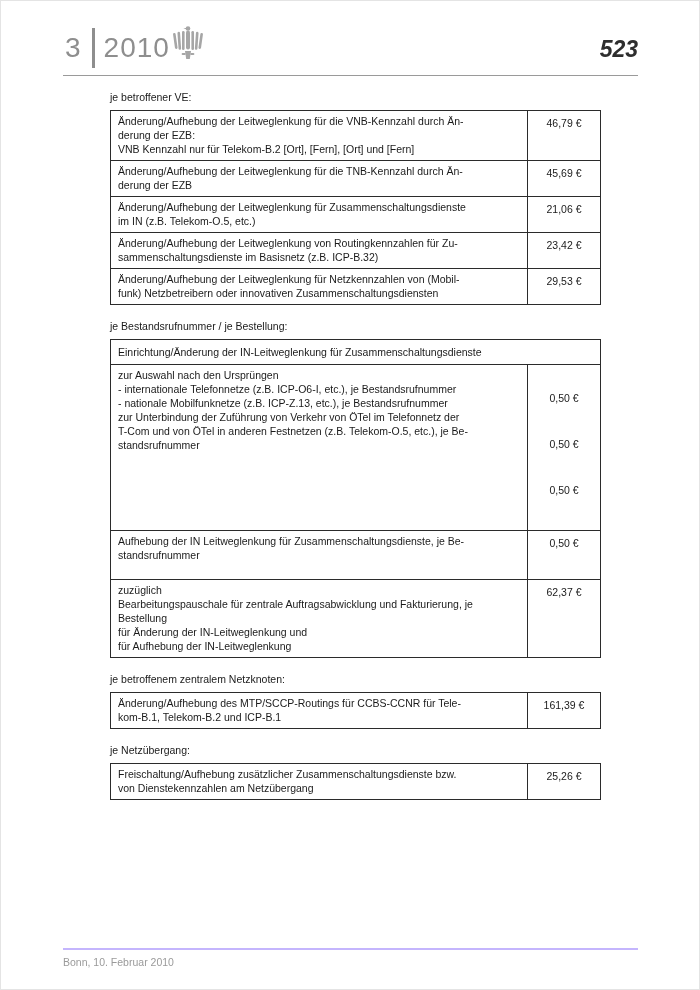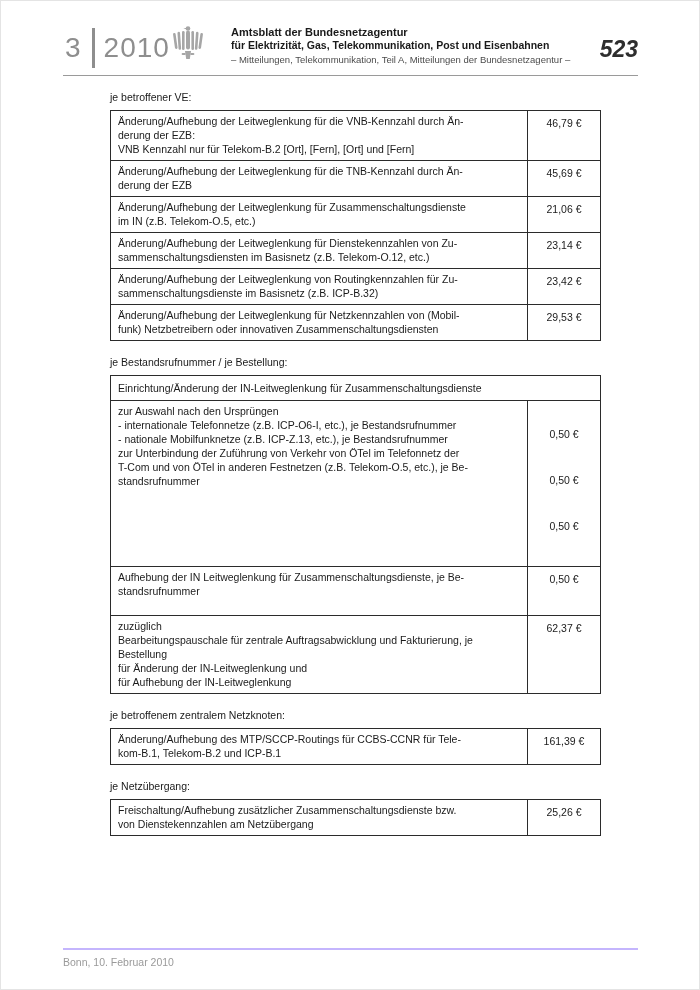--- a/index.html
+++ b/index.html
@@ -64,25 +64,20 @@
           <rect x="9" y="7" width="2.6" height="19" rx="1.3"></rect>
           <rect x="18.4" y="7" width="2.6" height="19" rx="1.3"></rect>
           <rect x="22.4" y="7.8" width="2.6" height="18" rx="1.3" transform="rotate(4 23.7 16.8)"></rect>
           <rect x="26.4" y="9" width="2.6" height="16" rx="1.3" transform="rotate(8 27.7 17)"></rect>
           <path d="M12 27 L18 27 L16.8 35 L13.2 35 Z"></path>
           <rect x="8.6" y="29" width="4.2" height="2" rx="1"></rect>
           <rect x="17.2" y="29" width="4.2" height="2" rx="1"></rect>
         </g>
       </svg>
     </div>
-    <div class="titles">
-      <div class="t1">Amtsblatt der Bundesnetzagentur</div>
-      <div class="t2">für Elektrizität, Gas, Telekommunikation, Post und Eisenbahnen</div>
-      <div class="t3">– Mitteilungen, Telekommunikation, Teil A, Mitteilungen der Bundesnetzagentur –</div>
-    </div>
     <div class="pageno">523</div>
   </header>
   <div class="hdr-rule"></div>
 
   <main class="main">
 
     <p class="intro">je betroffener VE:</p>
     <table class="pt">
       <colgroup>
           <col>
@@ -97,25 +92,20 @@
       </tr>
       <tr>
         <td class="desc">Änderung/Aufhebung der Leitweglenkung für die TNB-Kennzahl durch Än-
 derung der EZB</td>
         <td class="price">45,69 €</td>
       </tr>
       <tr>
         <td class="desc">Änderung/Aufhebung der Leitweglenkung für Zusammenschaltungsdienste
 im IN (z.B. Telekom-O.5, etc.)</td>
         <td class="price">21,06 €</td>
-      </tr>
-      <tr>
-        <td class="desc">Änderung/Aufhebung der Leitweglenkung für Dienstekennzahlen von Zu-
-sammenschaltungsdiensten im  Basisnetz (z.B. Telekom-O.12, etc.)</td>
-        <td class="price">23,14 €</td>
       </tr>
       <tr>
         <td class="desc">Änderung/Aufhebung der Leitweglenkung von Routingkennzahlen für Zu-
 sammenschaltungsdienste im Basisnetz (z.B. ICP-B.32)</td>
         <td class="price">23,42 €</td>
       </tr>
       <tr>
         <td class="desc">Änderung/Aufhebung der Leitweglenkung für Netzkennzahlen von (Mobil-
 funk) Netzbetreibern oder innovativen Zusammenschaltungsdiensten</td>
         <td class="price">29,53 €</td>

